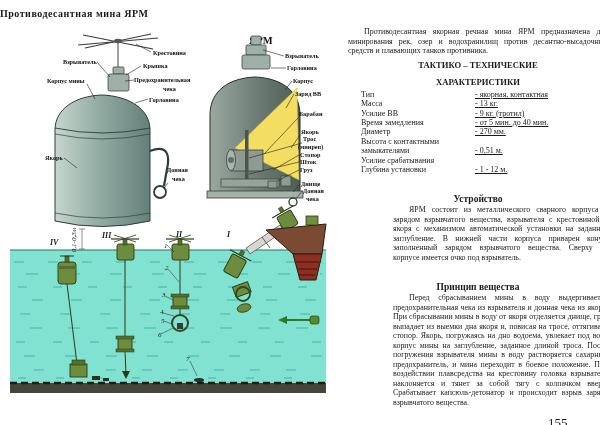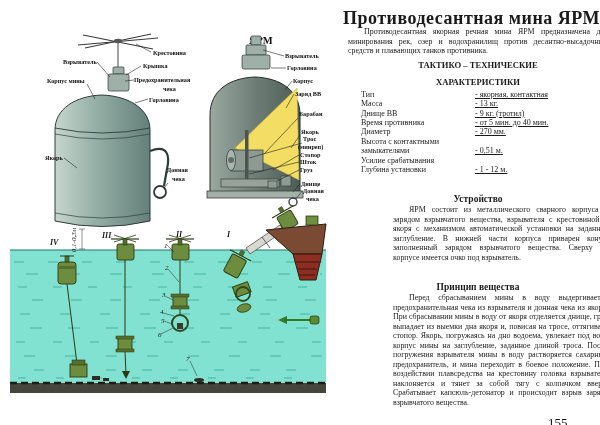--- a/index.html
+++ b/index.html
@@ -1,20 +1,20 @@
 <!DOCTYPE html>
 <html><head>
 <meta charset="utf-8">
 <style>
   html,body{margin:0;padding:0;}
   body{width:600px;height:425px;position:relative;background:#ffffff;overflow:hidden;
        font-family:"Liberation Serif", serif;color:#1a1a1a;}
   .abs{position:absolute;}
-  .page-title{position:absolute;left:0;top:8px;width:600px;text-align:right;
-      font-size:18px;font-weight:bold;letter-spacing:0.5px;}
+  .page-title{position:absolute;left:0;top:8px;width:600px;text-align:left;
+      font-size:10px;font-weight:bold;letter-spacing:0.5px;}
   .right-col{position:absolute;left:348px;top:27px;width:260px;}
   .intro{font-size:7.9px;line-height:9.6px;text-align:justify;text-indent:16px;}
   .ttx-heading{text-align:center;font-weight:bold;font-size:8.6px;line-height:10.5px;margin-top:4px;}
   .spec{font-size:8px;line-height:9.4px;margin-top:2px;}
   .spec-row{display:flex;align-items:flex-end;padding-left:13px;}
   .spec-label{width:114px;flex:none;}
   .spec-value{flex:1;text-decoration:underline;}
   .sec-heading{text-align:center;font-weight:bold;font-size:9.5px;line-height:12px;margin-top:19px;}
   .sec-text{font-size:7.9px;line-height:9.5px;text-align:justify;text-indent:16px;margin-left:45px;}
   .page-num{position:absolute;left:548px;top:399px;font-size:13px;margin-top:16px;}
@@ -258,25 +258,25 @@
   <div class="spec">
     <div class="spec-row">
       <div class="spec-label">Тип</div>
       <div class="spec-value">-  якорная, контактная</div>
     </div>
     <div class="spec-row">
       <div class="spec-label">Масса</div>
       <div class="spec-value">-  13 кг.</div>
     </div>
     <div class="spec-row">
-      <div class="spec-label">Днище ВВ</div>
+      <div class="spec-label">Усилие ВВ</div>
       <div class="spec-value">-  9 кг. (тротил)</div>
     </div>
     <div class="spec-row">
-      <div class="spec-label">Время противника</div>
+      <div class="spec-label">Время замедления</div>
       <div class="spec-value">-  от 5 мин. до 40 мин.</div>
     </div>
     <div class="spec-row">
       <div class="spec-label">Диаметр</div>
       <div class="spec-value">-  270 мм.</div>
     </div>
     <div class="spec-row">
       <div class="spec-label">Высота с контактными замыкателями</div>
       <div class="spec-value">-  0,51 м.</div>
     </div>

